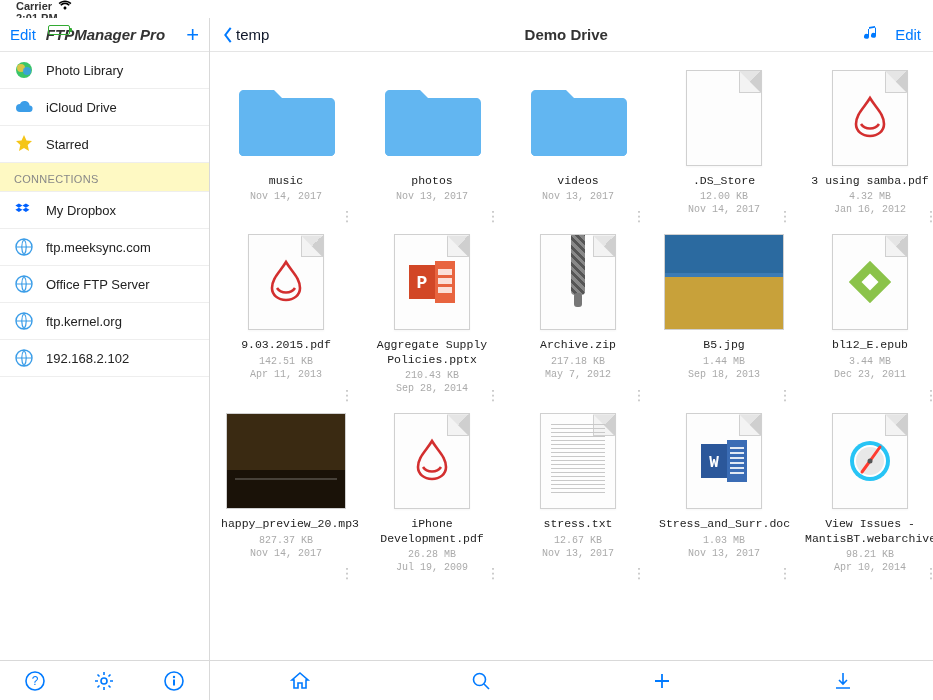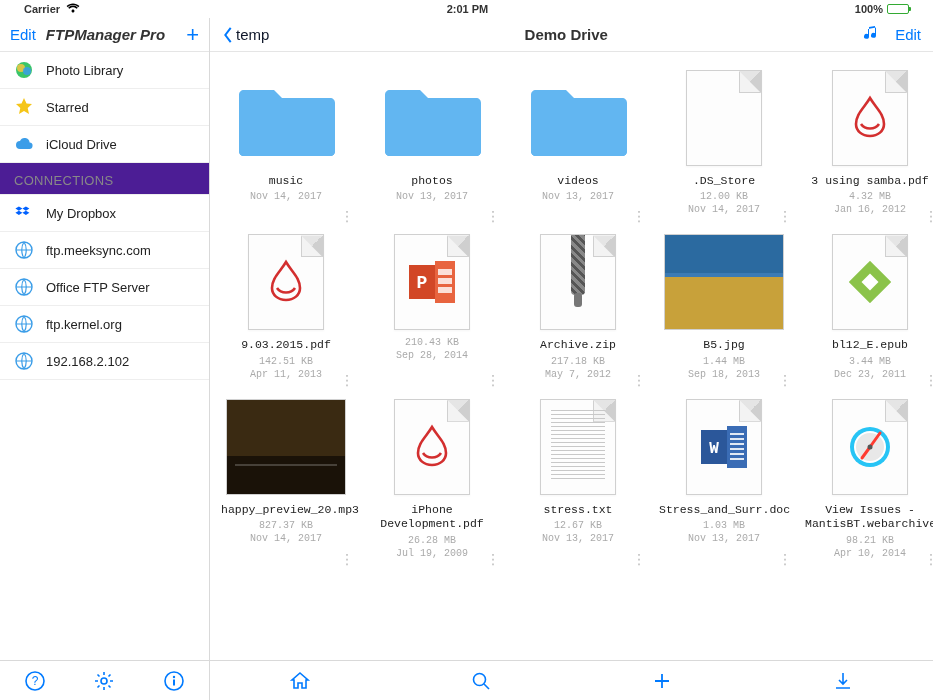--- a/index.html
+++ b/index.html
@@ -1,37 +1,37 @@
 <!DOCTYPE html>
 <html><head>
 <meta charset="utf-8">
 <style>
 * { margin: 0; padding: 0; box-sizing: border-box; }
 body { font-family: -apple-system, "Helvetica Neue", Arial, sans-serif; font-size: 13px; color: #333; background: #fff; width: 933px; height: 700px; overflow: hidden; display: flex; flex-direction: column; }
-.status-bar { height: 18px; display: flex; align-items: center; padding: 0 24px; font-size: 11px; font-weight: 600; }
+.status-bar { height: 18px; display: flex; align-items: flex-start; padding: 0 16px; font-size: 11px; font-weight: 600; flex-direction: column; }
 .status-left { display: flex; align-items: center; gap: 6px; }
 .status-center { flex: 1; text-align: center; }
 .status-right { display: flex; align-items: center; gap: 4px; }
 .battery-pill { width: 22px; height: 10px; border: 1px solid #3a3; border-radius: 2px; position: relative; }
 .battery-pill::after { content:""; position:absolute; right:-3px; top:2px; width:2px; height:4px; background:#3a3; border-radius:0 1px 1px 0; }
 .battery-fill { background:#4cd964; height:100%; width:90%; border-radius:1px; }
 
 .main-row { flex:1; display:flex; min-height:0; }
 
 .sidebar { width:210px; border-right:1px solid #d9d9d9; display:flex; flex-direction:column; background:#fff; }
 .sidebar-header { height:34px; display:flex; align-items:center; padding:0 10px; border-bottom:1px solid #e5e5e5; }
 .sidebar-header .edit { color:#007aff; font-size:15px; }
 .sidebar-header .title { flex:1; text-align:left; font-weight:700; font-size:15px; margin-left:10px;font-style:italic; }
 .sidebar-header .plus { color:#007aff; font-size:22px; line-height:1; }
 
 .side-list { flex:1; overflow:auto; }
 .side-item { display:flex; align-items:center; gap:12px; height:37px; padding:0 14px; border-bottom:1px solid #eee; cursor:pointer; }
 .side-item .icon { width:20px; height:20px; display:flex; align-items:center; justify-content:center; }
 .side-label { font-size:13px; color:#222; }
-.section-header { font-size:13px; color:#888; padding:10px 14px 6px; background:#4c1d95; text-transform:uppercase; letter-spacing:0.3px; border-bottom:1px solid #eee; }
+.section-header { font-size:11px; color:#888; padding:10px 14px 6px; background:#fef9c3; text-transform:uppercase; letter-spacing:0.3px; border-bottom:1px solid #eee; }
 
 .content { flex:1; display:flex; flex-direction:column; min-width:0; }
 .content-header { height:34px; border-bottom:1px solid #e5e5e5; display:flex; align-items:center; padding:0 12px; }
 .back { color:#0f172a; font-size:15px; display:flex; align-items:center; gap:2px; cursor:pointer; }
 .back svg { width:12px; height:18px; }
 .crumb-title { flex:1; text-align:center; font-weight:700; font-size:15px; }
 .header-actions { display:flex; align-items:center; gap:14px; }
 .music-icon { color:#007aff; }
 .edit-right { color:#007aff; font-size:15px; }
 
@@ -95,32 +95,32 @@
               <circle cx="10" cy="10" r="8" fill="#3ac569"></circle>
               <circle cx="7" cy="8" r="4" fill="#f5c542" opacity="0.85"></circle>
               <circle cx="13" cy="11" r="4" fill="#3b9de8" opacity="0.85"></circle>
             </svg>
           </span>
         <span class="side-label">Photo Library</span>
       </div>
       <div class="side-item">
         <span class="icon">
             <svg width="20" height="20" viewBox="0 0 20 20">
+              <path d="M6 15a4 4 0 010-8 5 5 0 019.6 1.5A3 3 0 0115 15H6z" fill="#3b9de8"></path>
+            </svg>
+          </span>
+        <span class="side-label">iCloud Drive</span>
+      </div>
+      <div class="side-item">
+        <span class="icon">
+            <svg width="20" height="20" viewBox="0 0 20 20">
               <path d="M10 1l2.5 5.5L18 7l-4.3 3.9L15 17l-5-3-5 3 1.3-6.1L2 7l5.5-.5z" fill="#f5c518"></path>
             </svg>
           </span>
         <span class="side-label">Starred</span>
-      </div>
-      <div class="side-item">
-        <span class="icon">
-            <svg width="20" height="20" viewBox="0 0 20 20">
-              <path d="M6 15a4 4 0 010-8 5 5 0 019.6 1.5A3 3 0 0115 15H6z" fill="#3b9de8"></path>
-            </svg>
-          </span>
-        <span class="side-label">iCloud Drive</span>
       </div>
 
       <div class="section-header">CONNECTIONS</div>
 
       <div class="side-item">
         <span class="icon">
             <svg width="20" height="20" viewBox="0 0 20 20">
               <path d="M5 3l5 3-5 3-5-3zM15 3l5 3-5 3-5-3zM5 9l5 3-5 3-5-3zM15 9l5 3-5 3-5-3z" transform="scale(.7) translate(2 2)" fill="#0061ff"></path>
             </svg>
           </span>
@@ -266,20 +266,21 @@
                 <svg width="46" height="42" viewBox="0 0 46 42">
                   <rect x="0" y="4" width="26" height="34" fill="#d24726"></rect>
                   <text x="13" y="27" text-anchor="middle" fill="#fff" font-size="18" font-weight="700">P</text>
                   <rect x="26" y="0" width="20" height="42" fill="#e8643f"></rect>
                   <rect x="29" y="8" width="14" height="6" fill="#fff" opacity="0.8"></rect>
                   <rect x="29" y="17" width="14" height="6" fill="#fff" opacity="0.8"></rect>
                   <rect x="29" y="26" width="14" height="6" fill="#fff" opacity="0.8"></rect>
                 </svg>
               </div>
             </div>
+            <div class="fname">Aggregate Supply Policies.pptx</div>
             <div class="fmeta">210.43 KB<br>Sep 28, 2014</div>
             <div class="dots">⋮</div>
           </div>
           <div class="cell">
             <div class="thumb">
               <div class="file-page">
                 <span class="fold2"></span>
                 <span class="fold"></span>
                 <div class="zip-stripe"></div>
                 <div class="zip-pull"></div>

